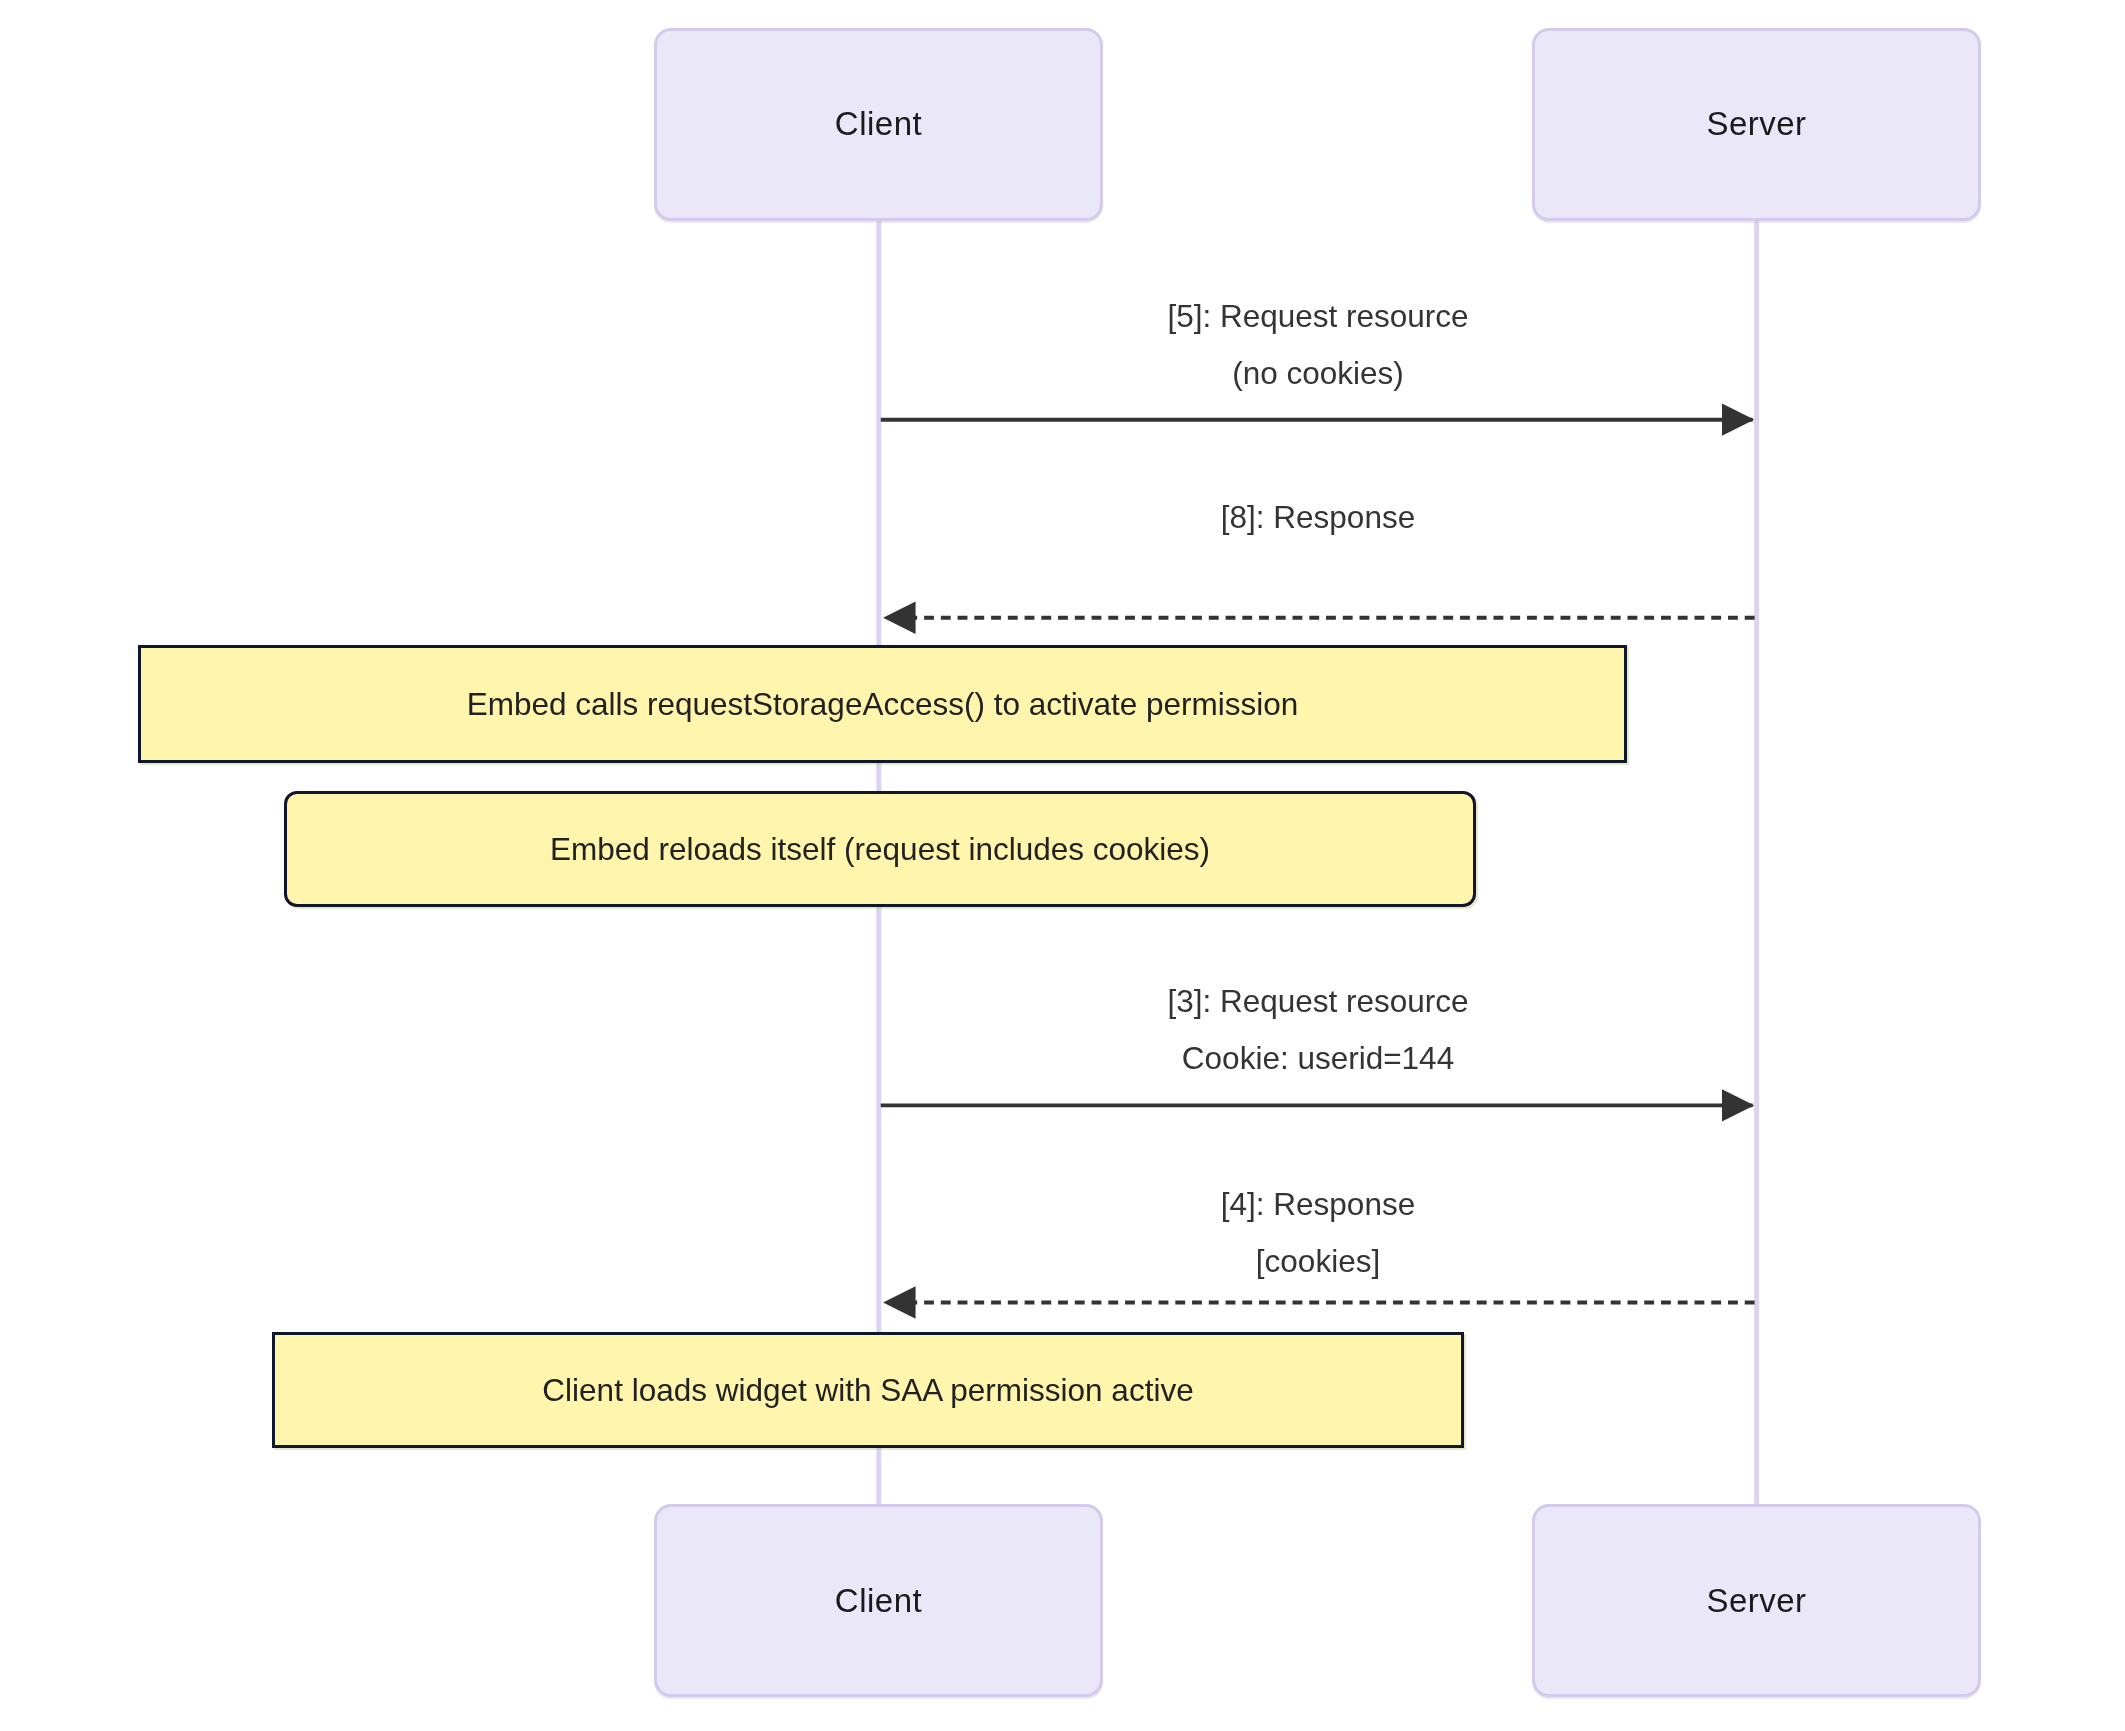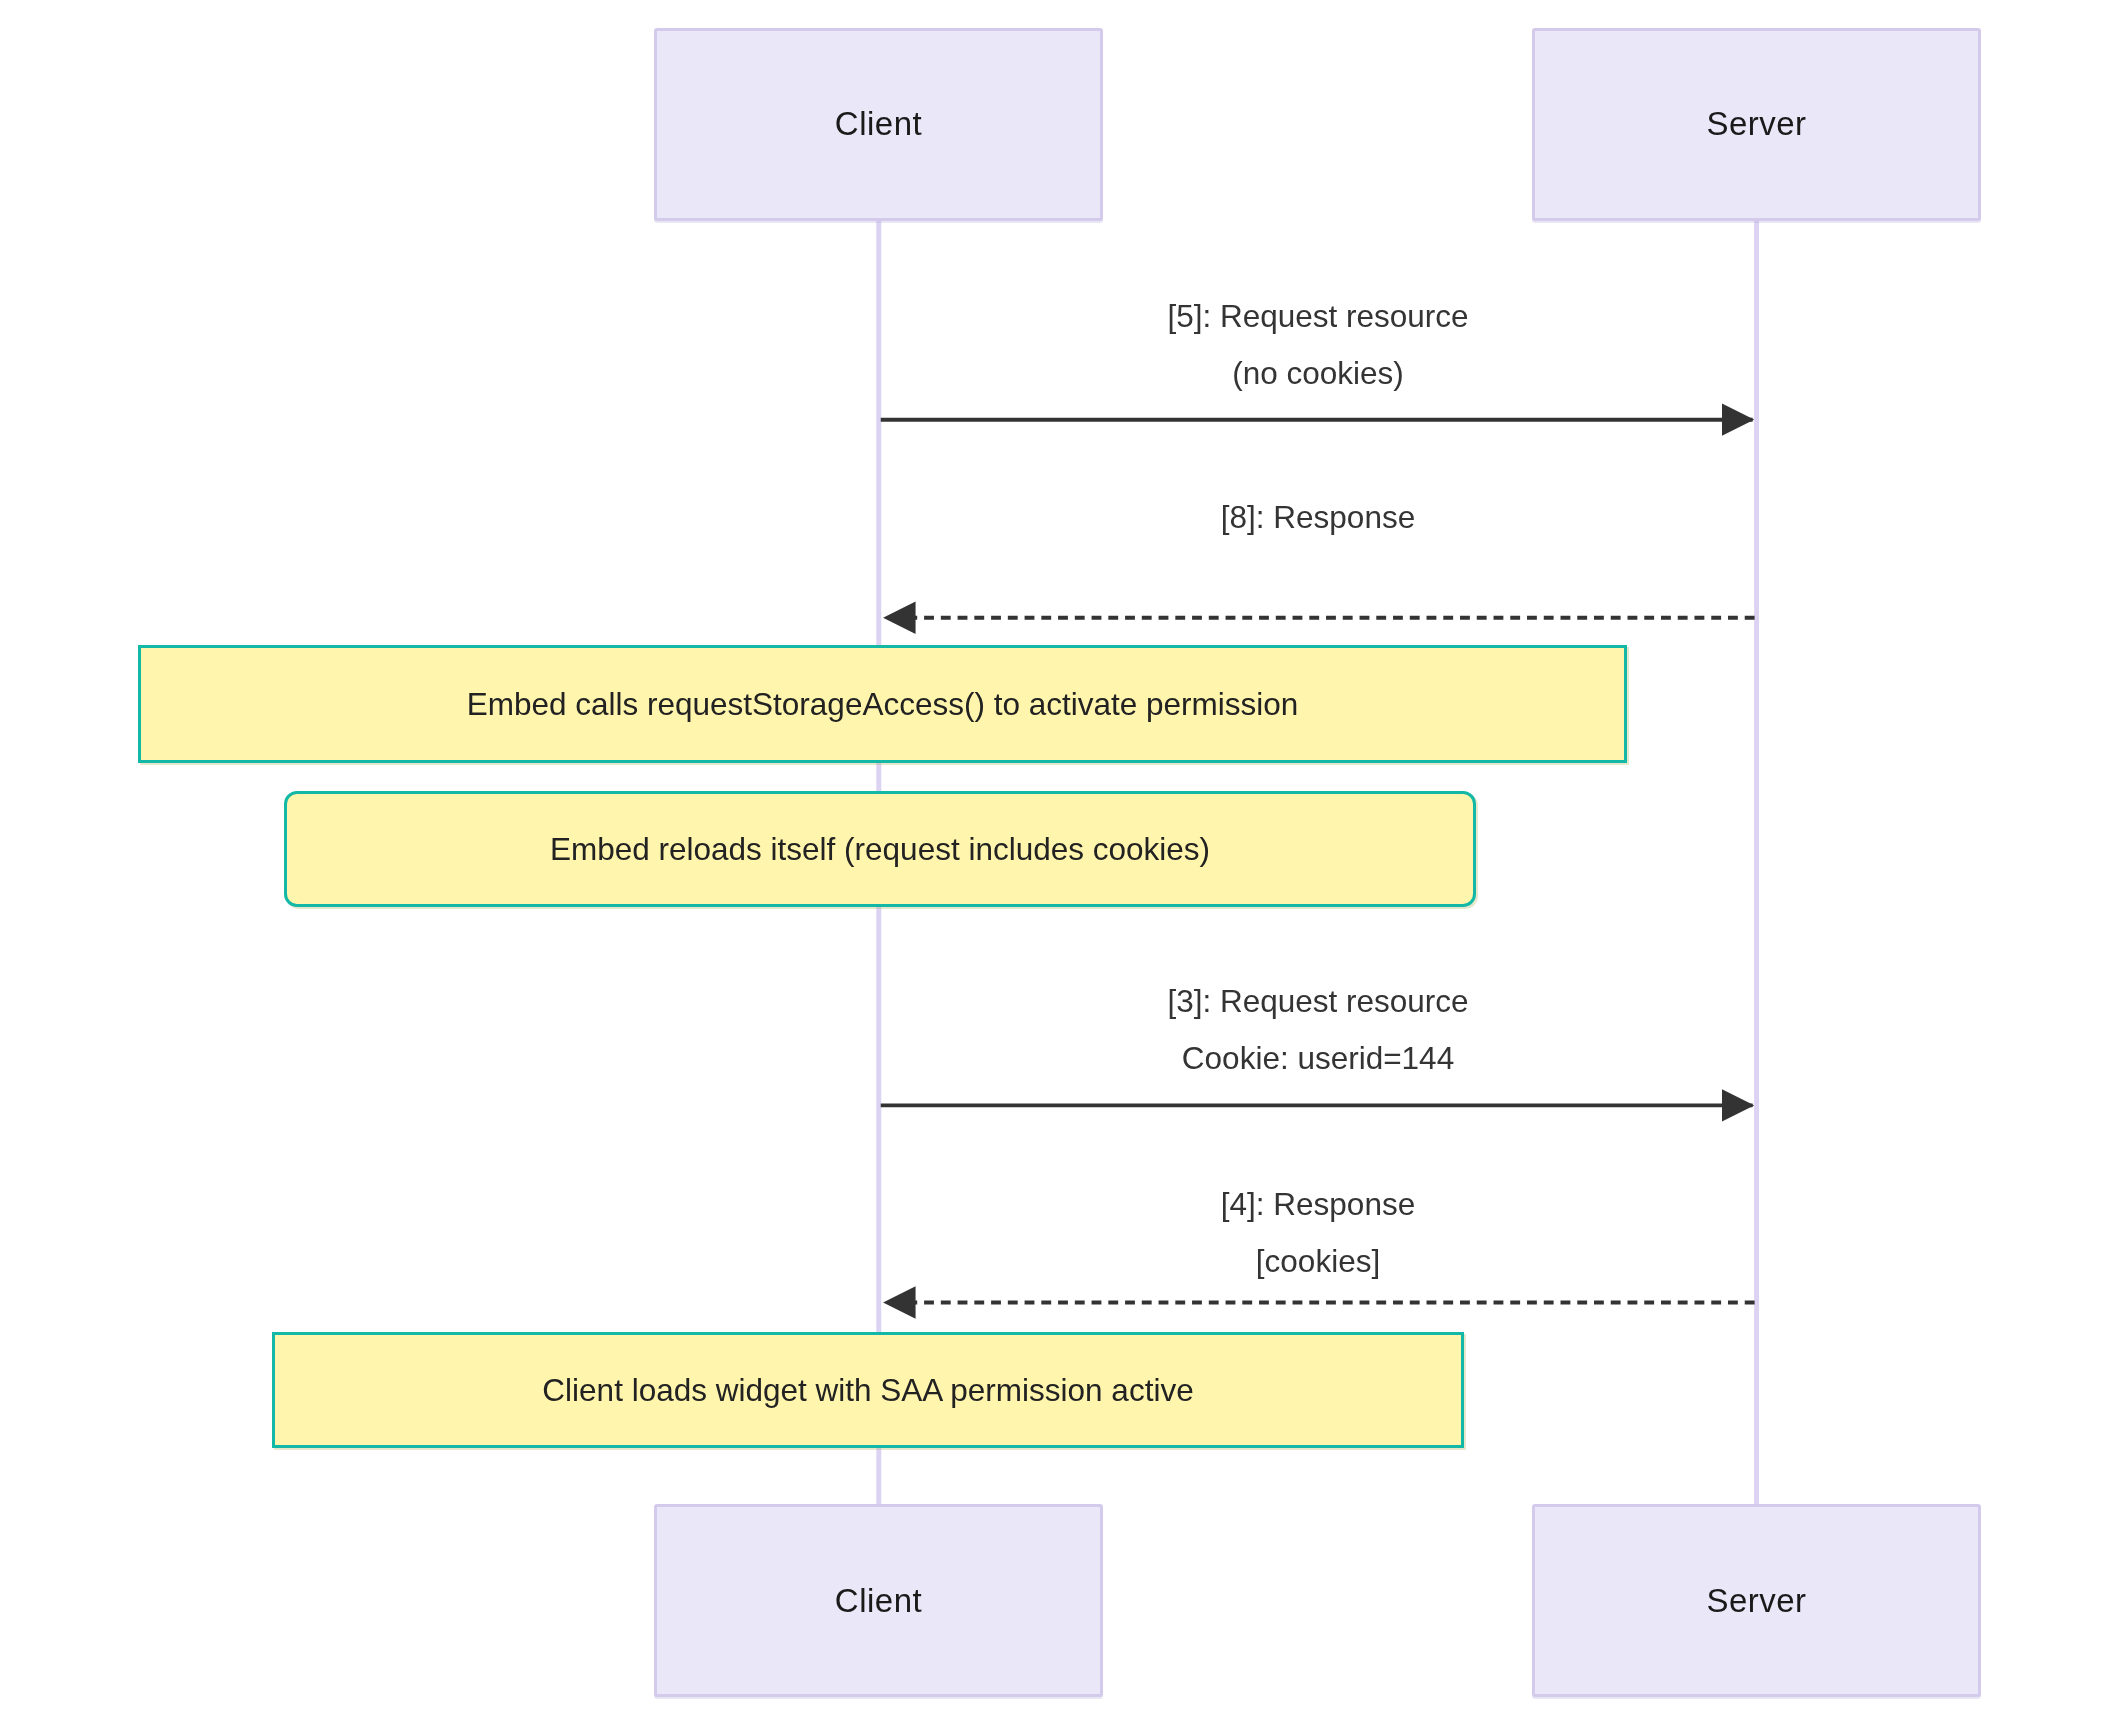--- a/index.html
+++ b/index.html
@@ -22,21 +22,21 @@
     width: 2126px;
     height: 1732px;
   }
   .actor-box {
     position: absolute;
     width: 449px;
     height: 193px;
     box-sizing: border-box;
     background: #E9E7F8;
     border: 3px solid #D3CAEC;
-    border-radius: 3px;
+    border-radius: 17px;
     display: flex;
     align-items: center;
     justify-content: center;
     box-shadow: 0 2px 0 rgba(170,160,210,0.25);
   }
   .actor-box .actor-label {
     font-size: 33px;
     color: #1a1a1a;
     letter-spacing: 0.5px;
   }
@@ -56,21 +56,21 @@
   }
   .msg-1 { top: 288px; }
   .msg-2 { top: 489px; }
   .msg-3 { top: 973px; }
   .msg-4 { top: 1176px; }
 
   .note {
     position: absolute;
     box-sizing: border-box;
     background: #FFF5AD;
-    border: 3px solid #14b8a6;
+    border: 3px solid #0f172a;
     display: flex;
     align-items: center;
     justify-content: center;
     text-align: center;
     font-size: 31.5px;
     color: #222222;
     box-shadow: 2px 2px 0 rgba(160,160,60,0.25);
   }
   .note-1 { left: 138px; top: 645px;  width: 1489px; height: 118px; }
   .note-2 { left: 284px; top: 791px;  width: 1192px; height: 116px; border-radius: 13px; }

